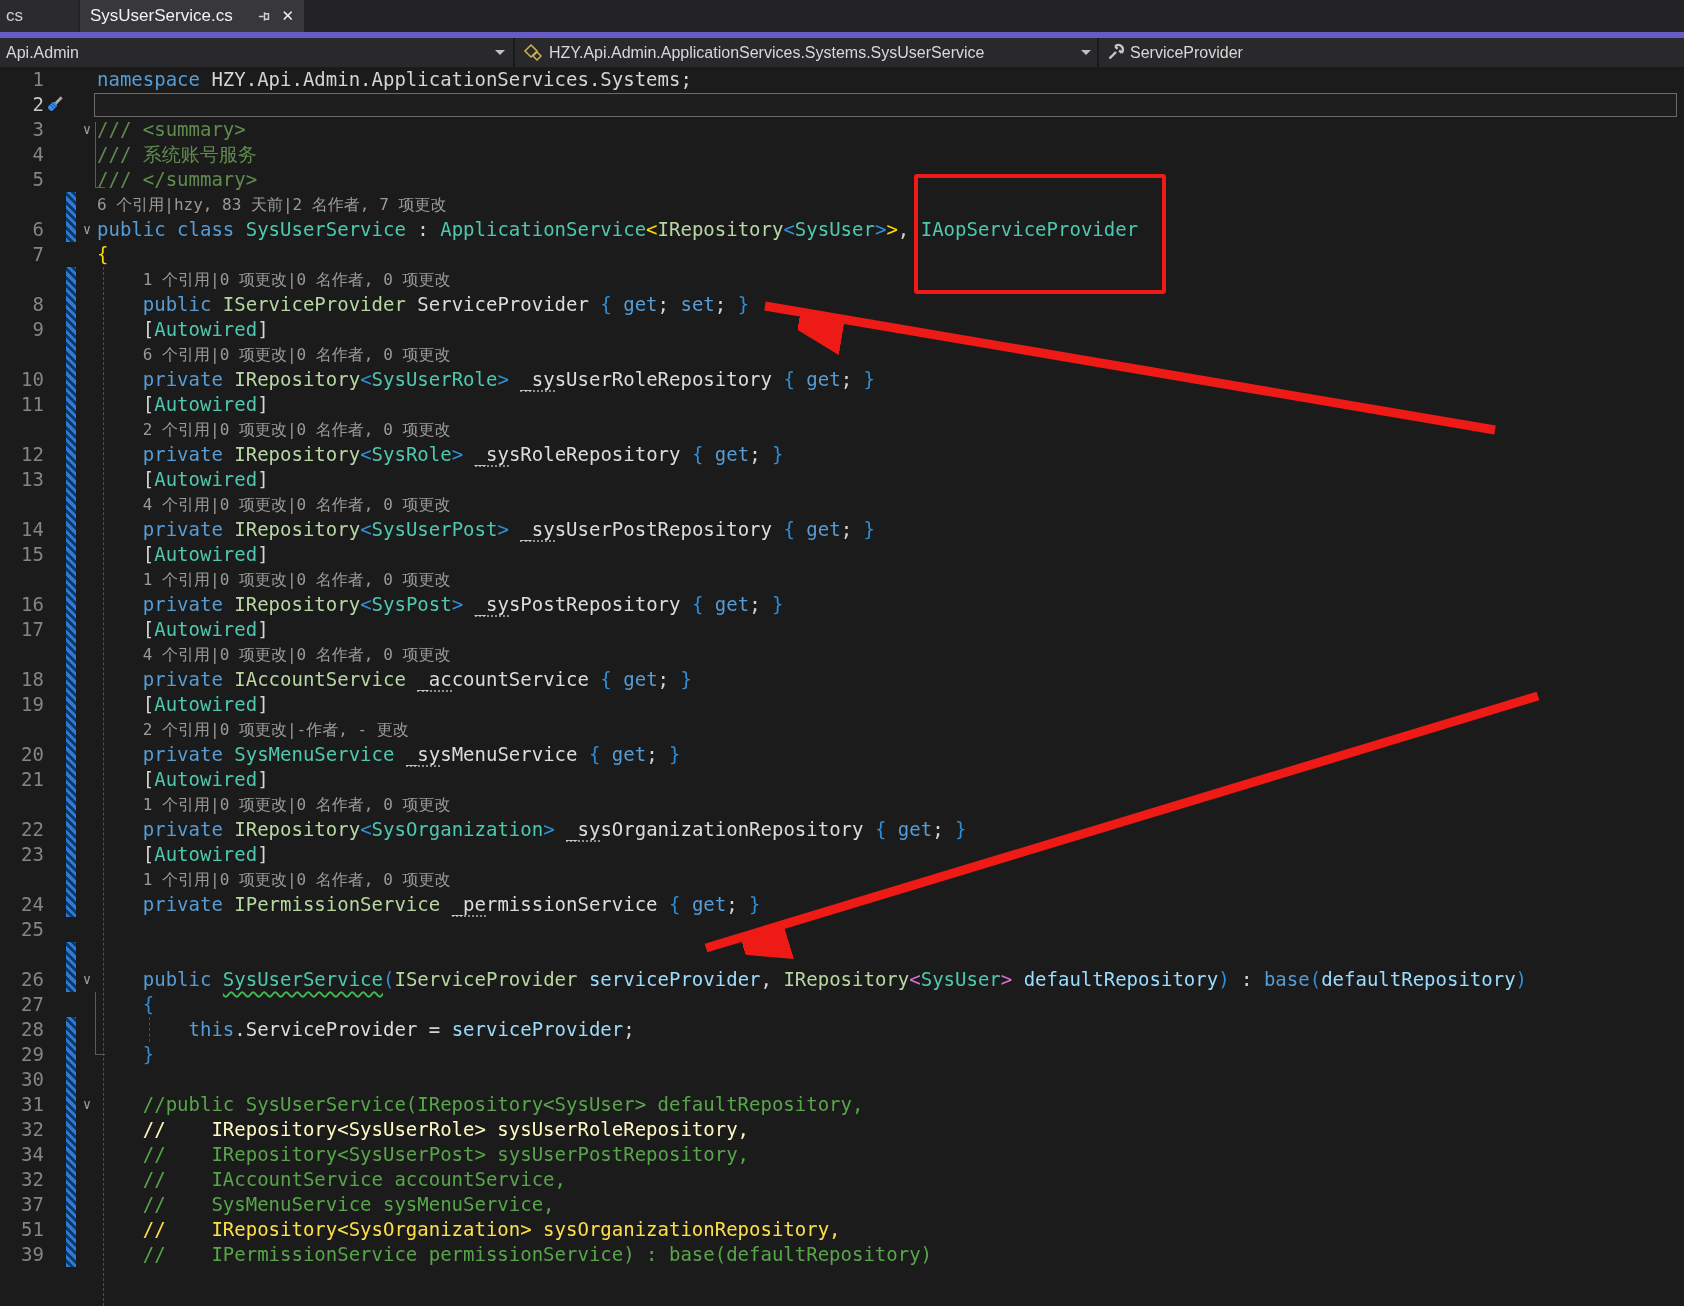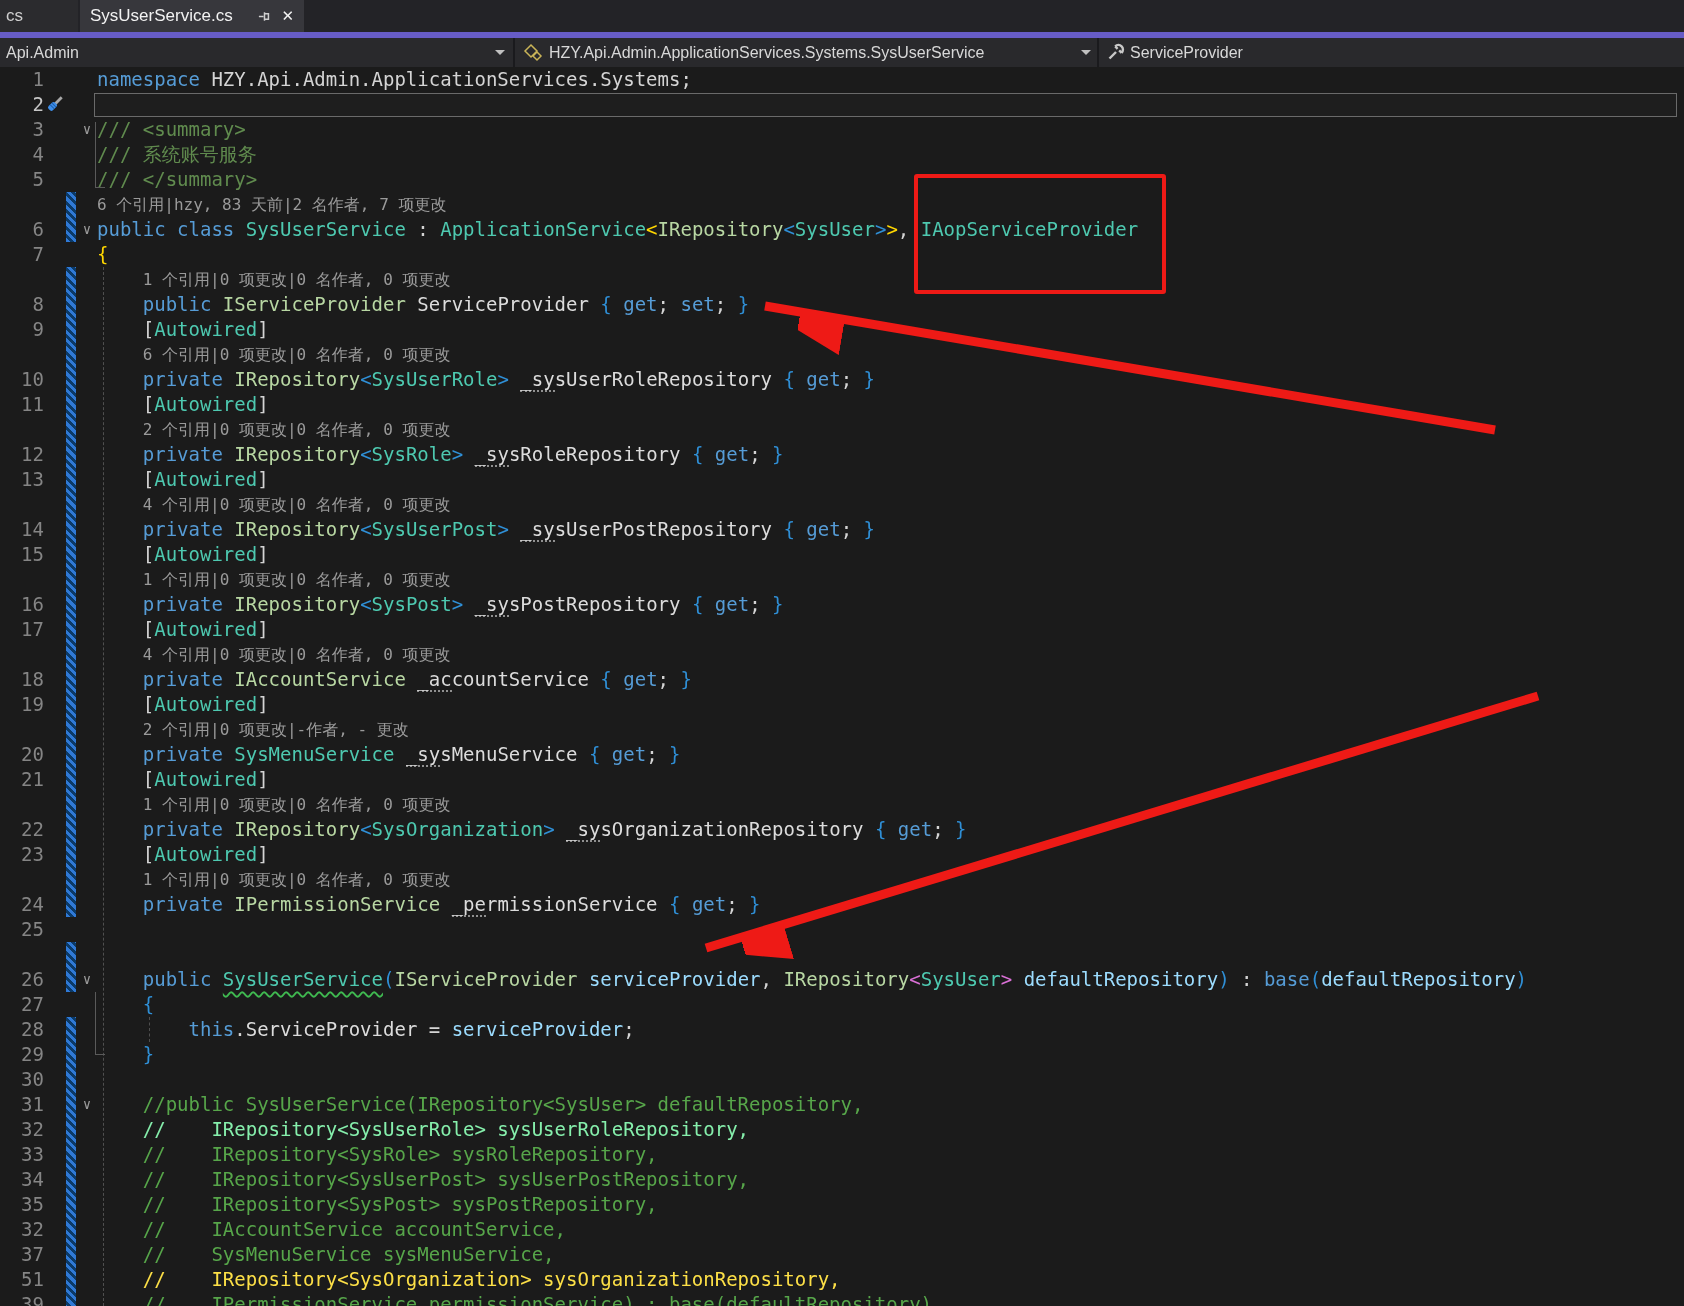--- a/index.html
+++ b/index.html
@@ -300,36 +300,26 @@
         </div>
         <div class="row">
           <span class="num">31</span>
           <span class="chg"></span>
           <span class="fold">∨</span>
           <span class="code"><span style="color: rgb(87, 166, 74);">    //public SysUserService(IRepository&lt;SysUser&gt; defaultRepository,</span></span>
         </div>
         <div class="row">
           <span class="num">32</span>
           <span class="chg"></span>
-          <span class="code"><span style="color: #86efac;">    //    IRepository&lt;SysUserRole&gt; sysUserRoleRepository,</span></span>
-        </div>
-        <div class="row">
-          <span class="num">33</span>
-          <span class="chg"></span>
-          <span class="code"><span style="color: rgb(87, 166, 74);">    //    IRepository&lt;SysRole&gt; sysRoleRepository,</span></span>
+          <span class="code"><span style="color: #fef9c3;">    //    IRepository&lt;SysUserRole&gt; sysUserRoleRepository,</span></span>
         </div>
         <div class="row">
           <span class="num">34</span>
           <span class="chg"></span>
           <span class="code"><span style="color: rgb(87, 166, 74);">    //    IRepository&lt;SysUserPost&gt; sysUserPostRepository,</span></span>
-        </div>
-        <div class="row">
-          <span class="num">35</span>
-          <span class="chg"></span>
-          <span class="code"><span style="color: rgb(87, 166, 74);">    //    IRepository&lt;SysPost&gt; sysPostRepository,</span></span>
         </div>
         <div class="row">
           <span class="num">32</span>
           <span class="chg"></span>
           <span class="code"><span style="color: rgb(87, 166, 74);">    //    IAccountService accountService,</span></span>
         </div>
         <div class="row">
           <span class="num">37</span>
           <span class="chg"></span>
           <span class="code"><span style="color: rgb(87, 166, 74);">    //    SysMenuService sysMenuService,</span></span>

